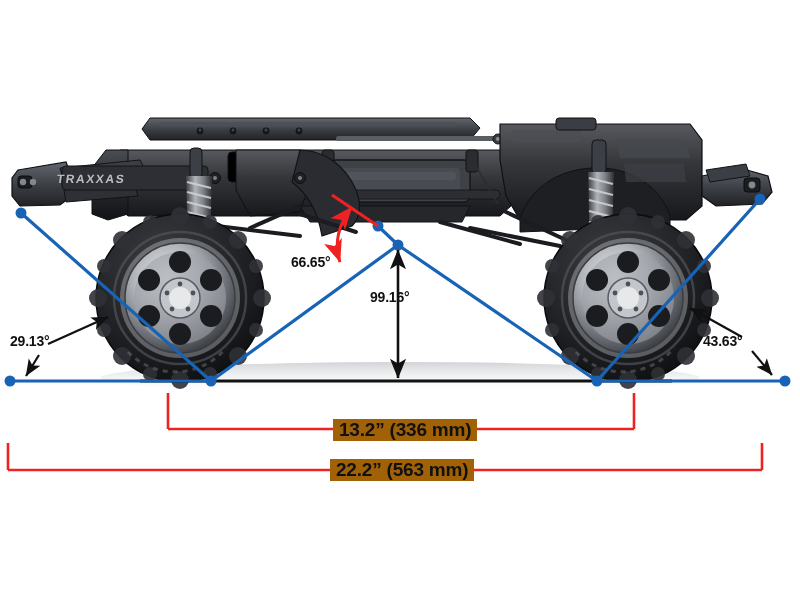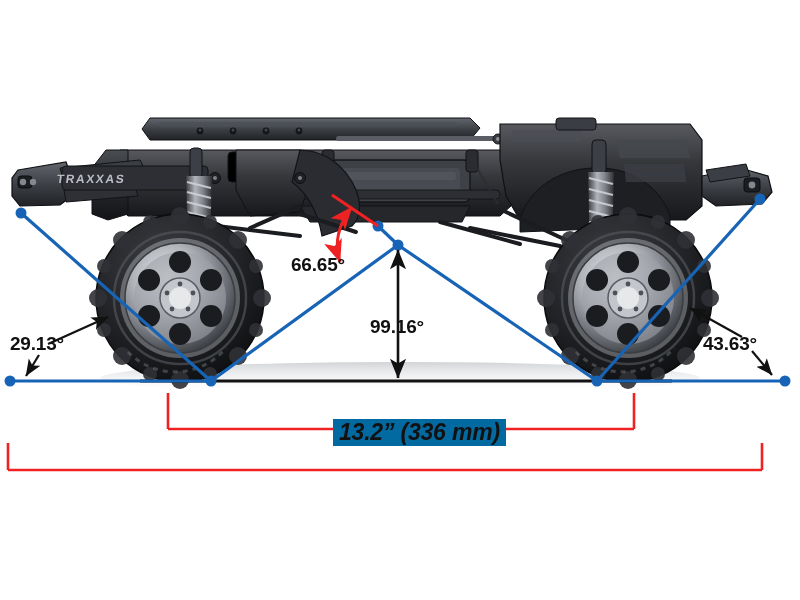--- a/index.html
+++ b/index.html
@@ -28,26 +28,26 @@
     height: 600px;
   }
   .dim-label {
     position: absolute;
     font-family: "Liberation Sans", sans-serif;
     font-weight: bold;
     color: #111111;
     white-space: nowrap;
     letter-spacing: -0.2px;
   }
-  .angle-label { font-size: 19px; }
-  .len-label { font-size: 23px; background: #0369a1; padding: 0 6px; font-style: italic; }
+  .angle-label { font-size: 14px; }
+  .len-label { font-size: 19px; background: #a16207; padding: 0 6px; }
   #label-left-angle  { left: 10px;  top: 333px; }
   #label-right-angle { left: 703px; top: 333px; }
   #label-break-angle { left: 291px; top: 254px; }
-  #label-clear-angle { left: 370px; top: 316px; }
+  #label-clear-angle { left: 370px; top: 289px; }
   #label-wheelbase   { left: 333px; top: 419px; }
   #label-overall     { left: 330px; top: 459px; }
 </style>
 </head>
 <body>
 
 <div id="stage">
 
   <svg id="diagram-svg" viewBox="0 0 800 600">
     <defs>
@@ -387,14 +387,15 @@
   <div class="dim-label angle-label" id="label-left-angle">29.13°</div>
 
   <div class="dim-label angle-label" id="label-right-angle">43.63°</div>
 
   <div class="dim-label angle-label" id="label-break-angle">66.65°</div>
 
   <div class="dim-label angle-label" id="label-clear-angle">99.16°</div>
 
   <div class="dim-label len-label" id="label-wheelbase">13.2” (336 mm)</div>
 
+  <div class="dim-label len-label" id="label-overall">22.2” (563 mm)</div>
 
 </div>
 
 </body></html>

